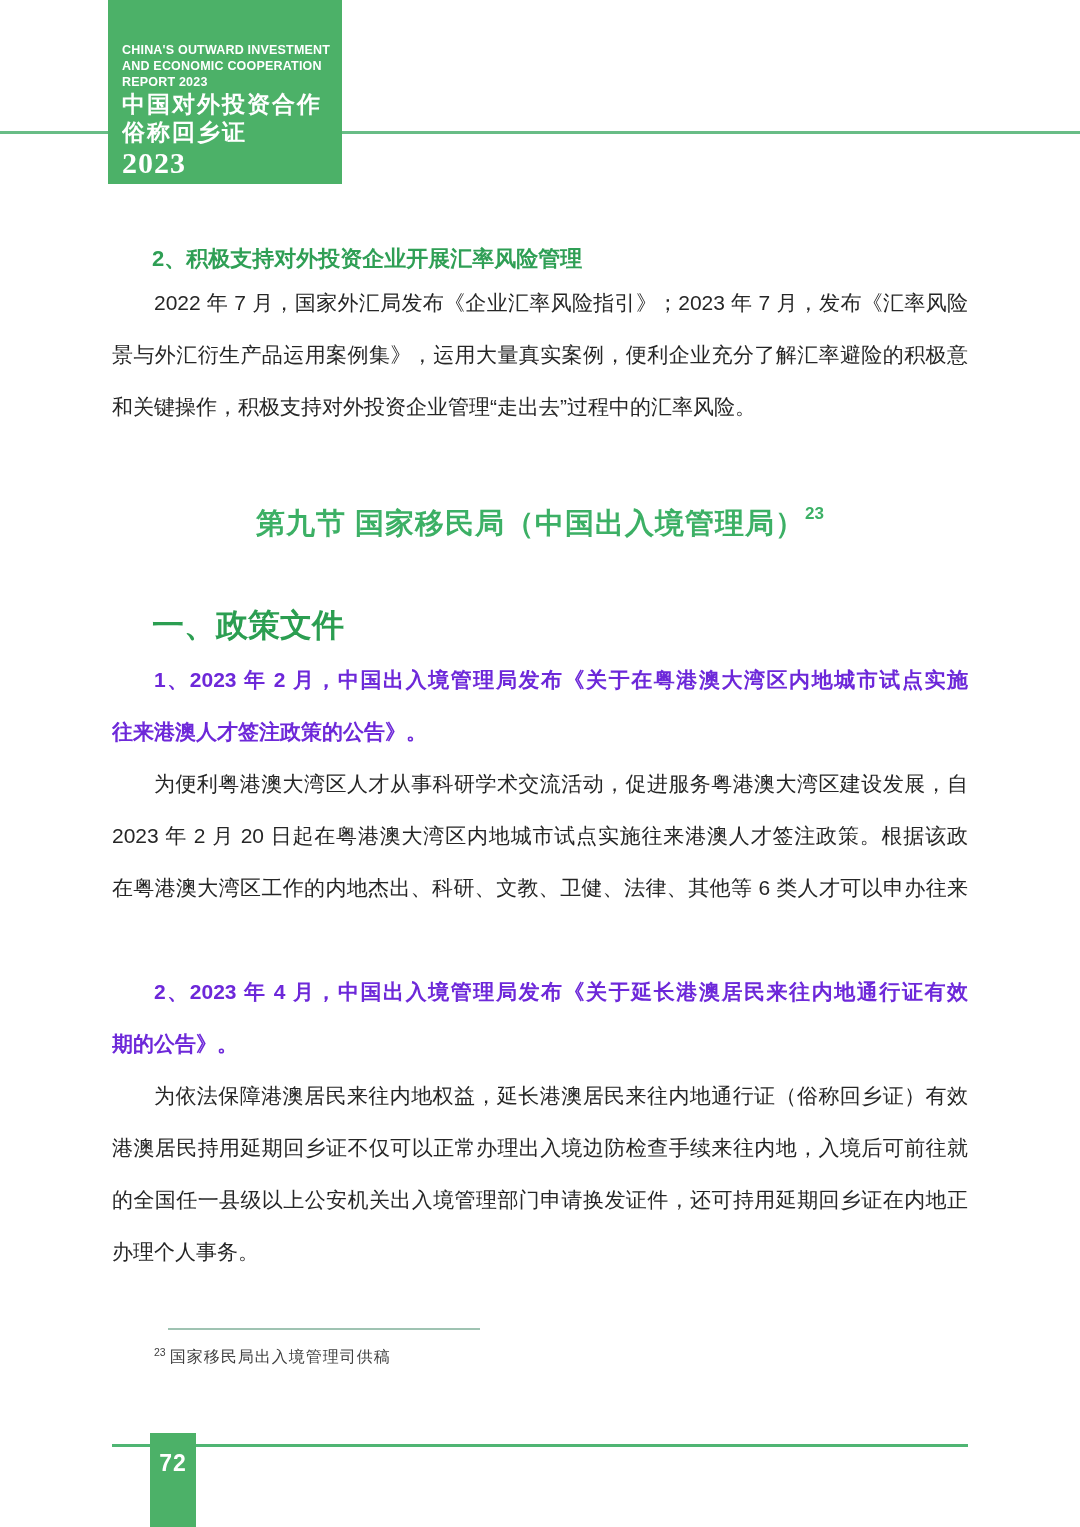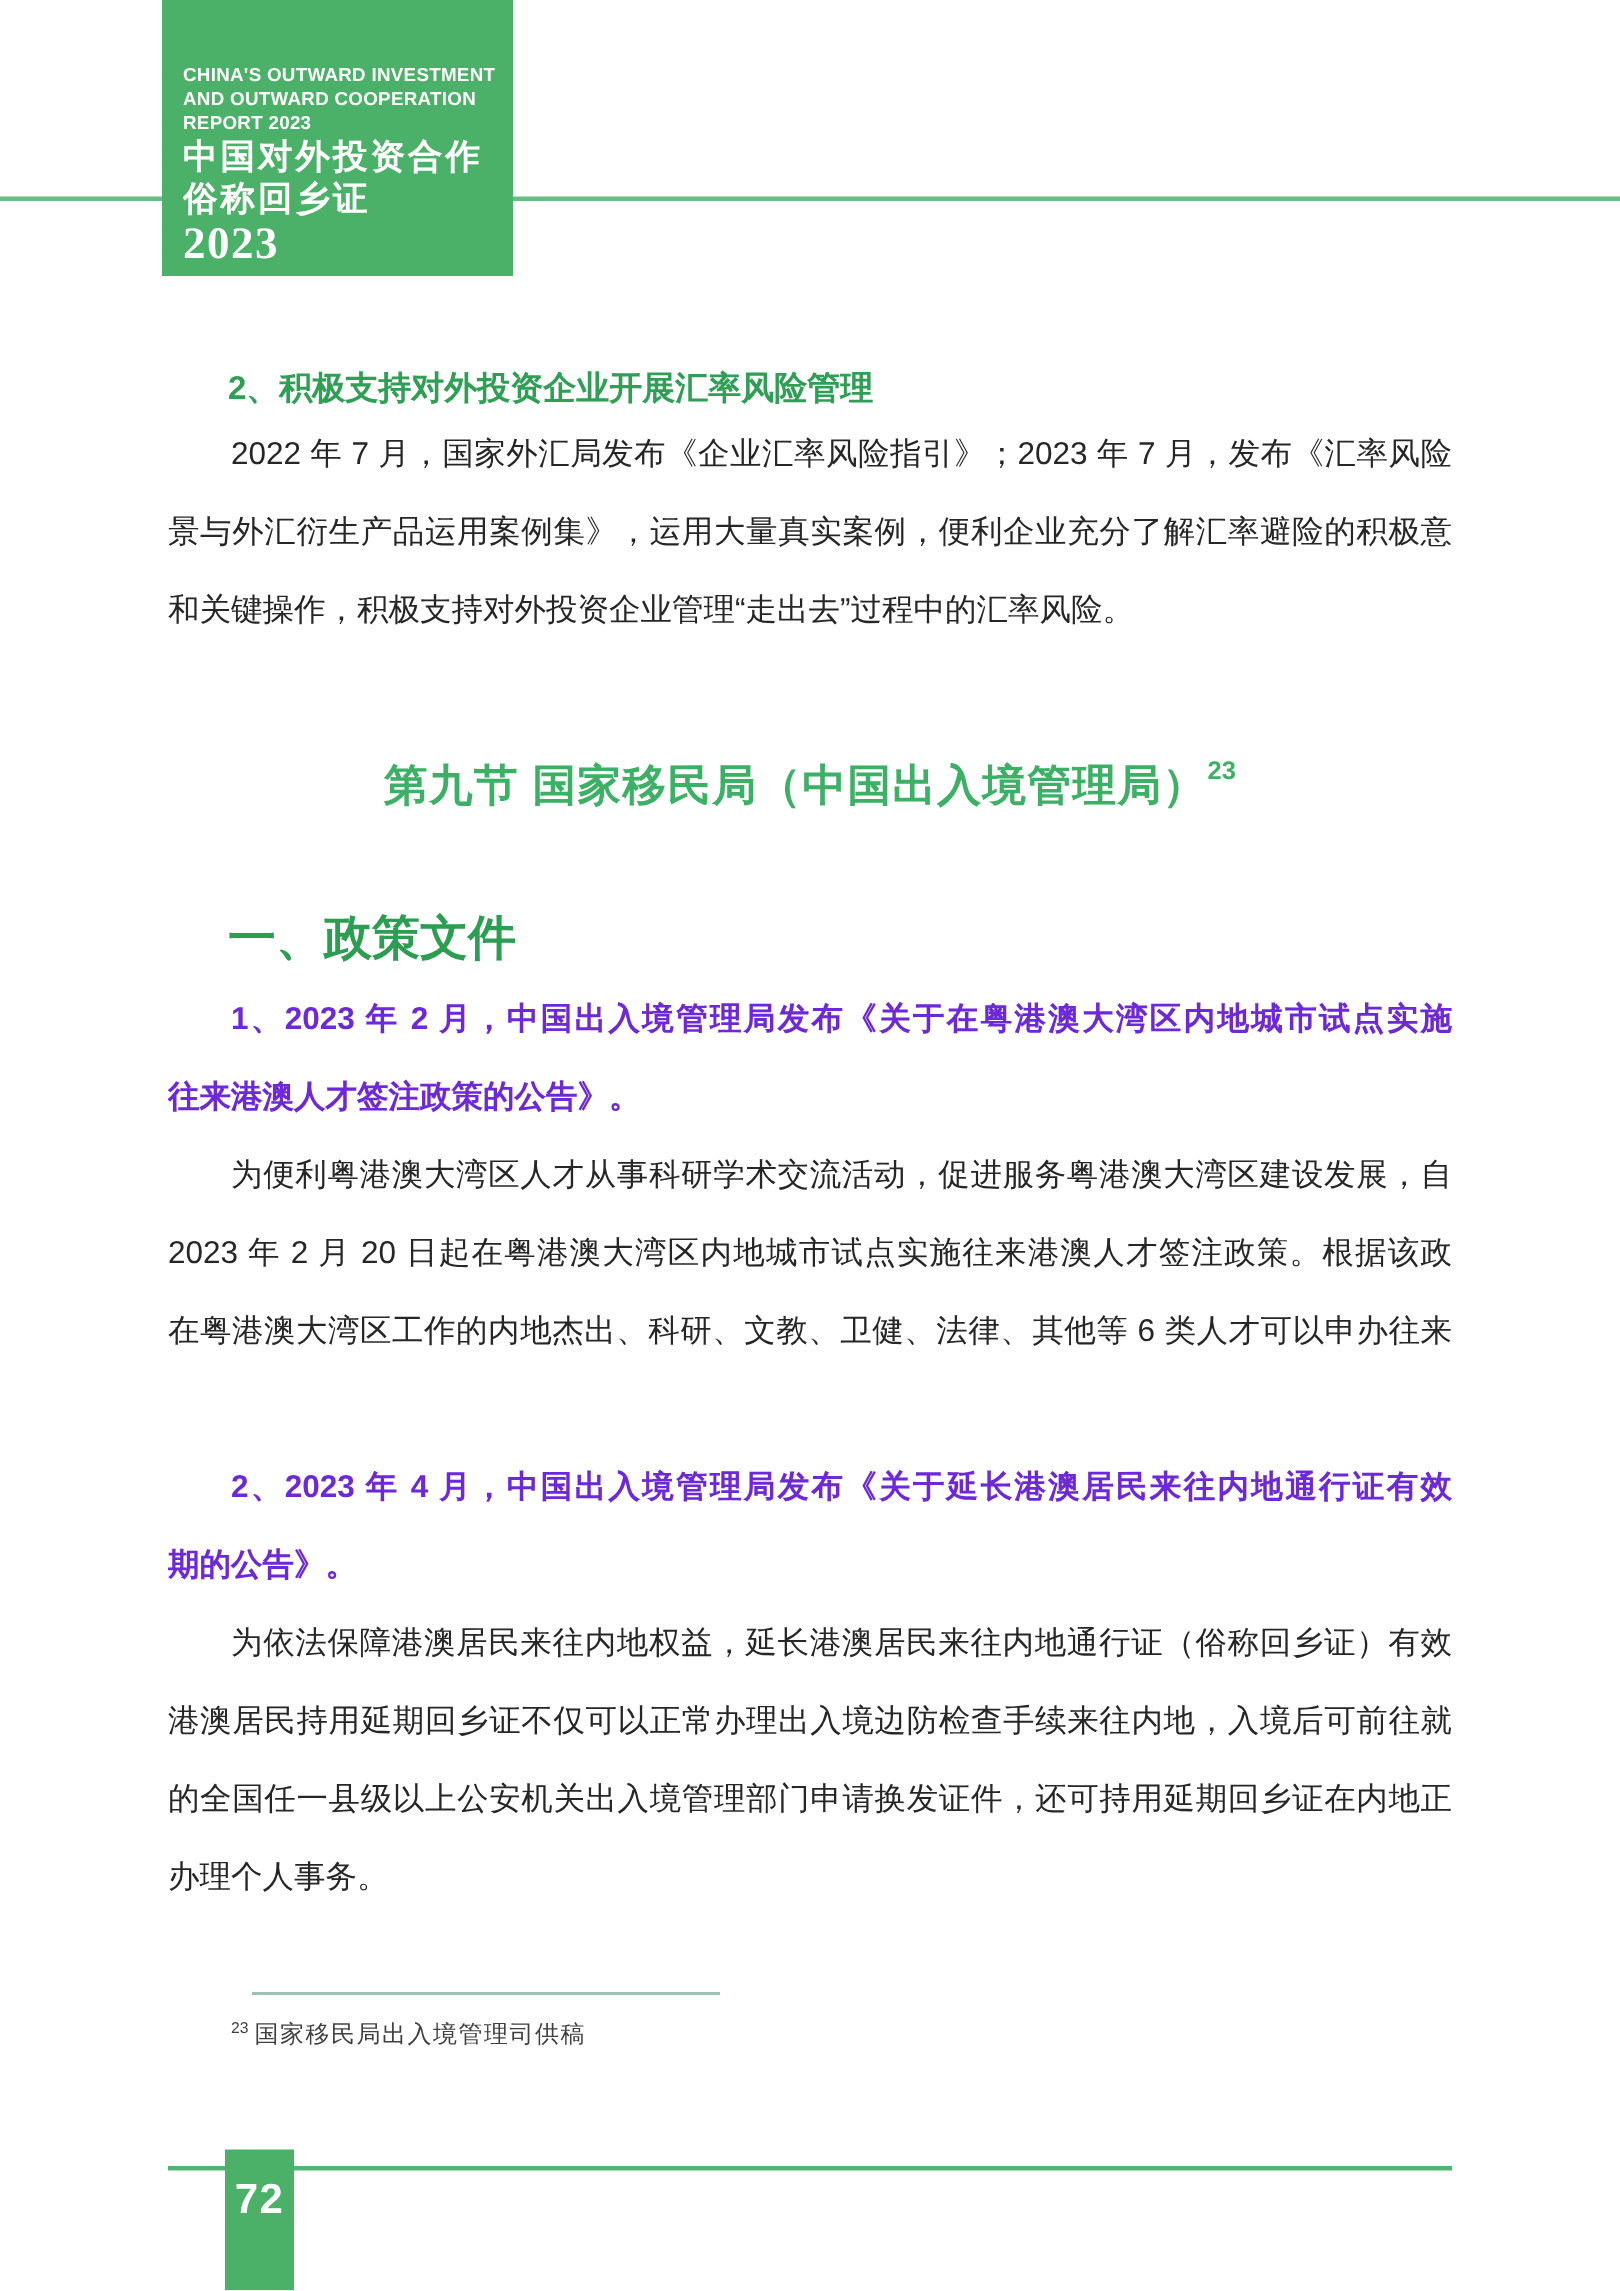--- a/index.html
+++ b/index.html
@@ -148,39 +148,39 @@
     background: #4fb573;
     z-index: 1;
   }
   .page-number-tab {
     position: absolute;
     left: 150px; top: 1433px;
     width: 46px; height: 94px;
     background: #4cb168;
     z-index: 2;
     color: #ffffff;
-    font-size: 28px;
+    font-size: 23px;
     font-weight: 700;
     text-align: center;
     box-sizing: border-box;
     padding-top: 17px;
     letter-spacing: 1px;
   }
 </style>
 </head>
 <body>
 
 <div class="page">
 
   <div class="top-rule"></div>
 
   <div class="header-badge">
     <div class="en lines">
         <div class="tline">CHINA'S OUTWARD INVESTMENT</div>
-        <div class="tline">AND OUTWARD COOPERATION</div>
+        <div class="tline">AND ECONOMIC COOPERATION</div>
         <div class="tline">REPORT 2023</div>
       </div>
     <div class="zh lines">
         <div class="tline">中国对外投资合作</div>
         <div class="tline">俗称回乡证</div>
       </div>
     <div class="year">2023</div>
   </div>
 
   <div class="col-block prev-heading">2、积极支持对外投资企业开展汇率风险管理</div>

